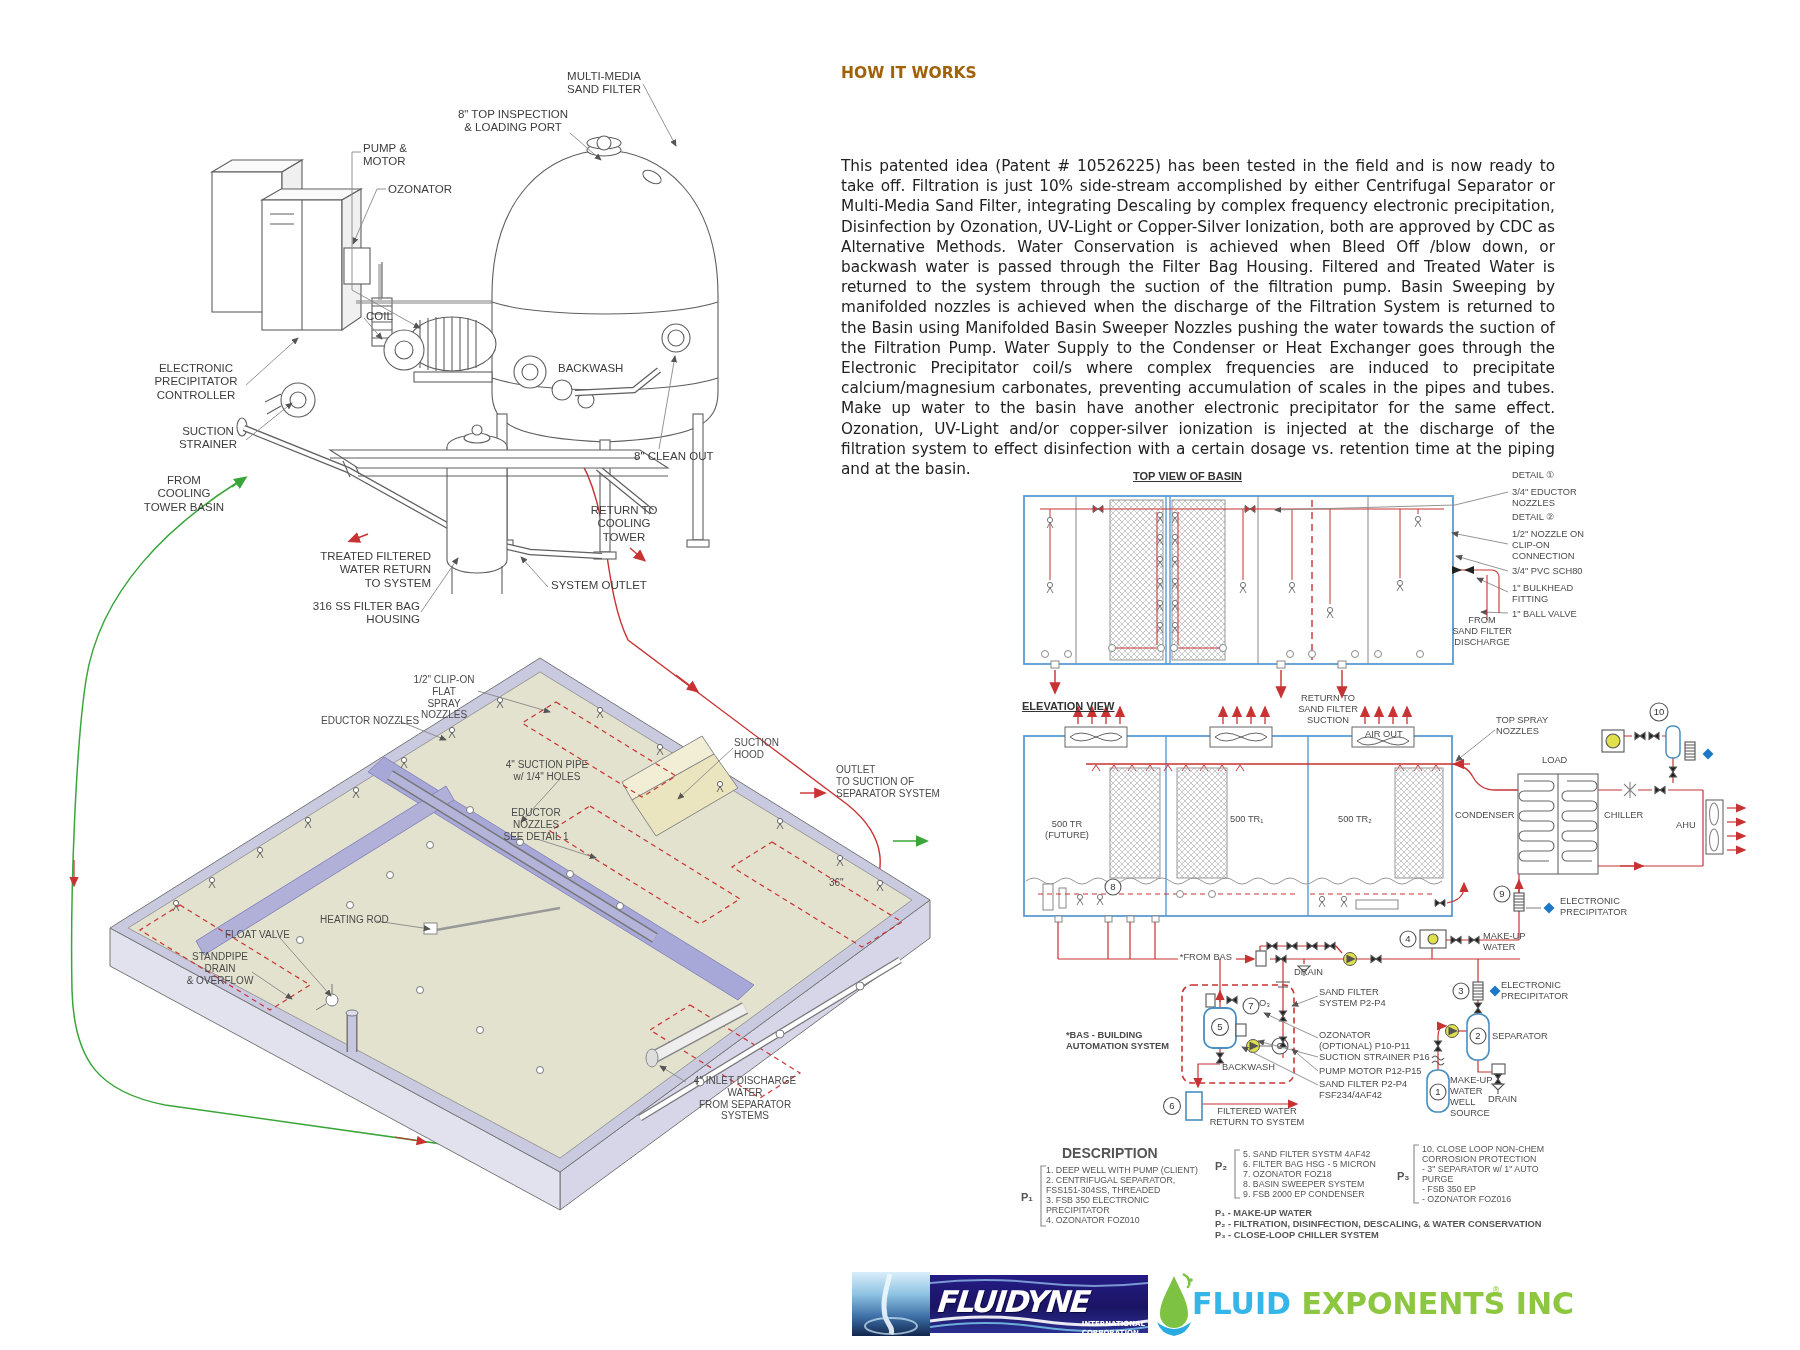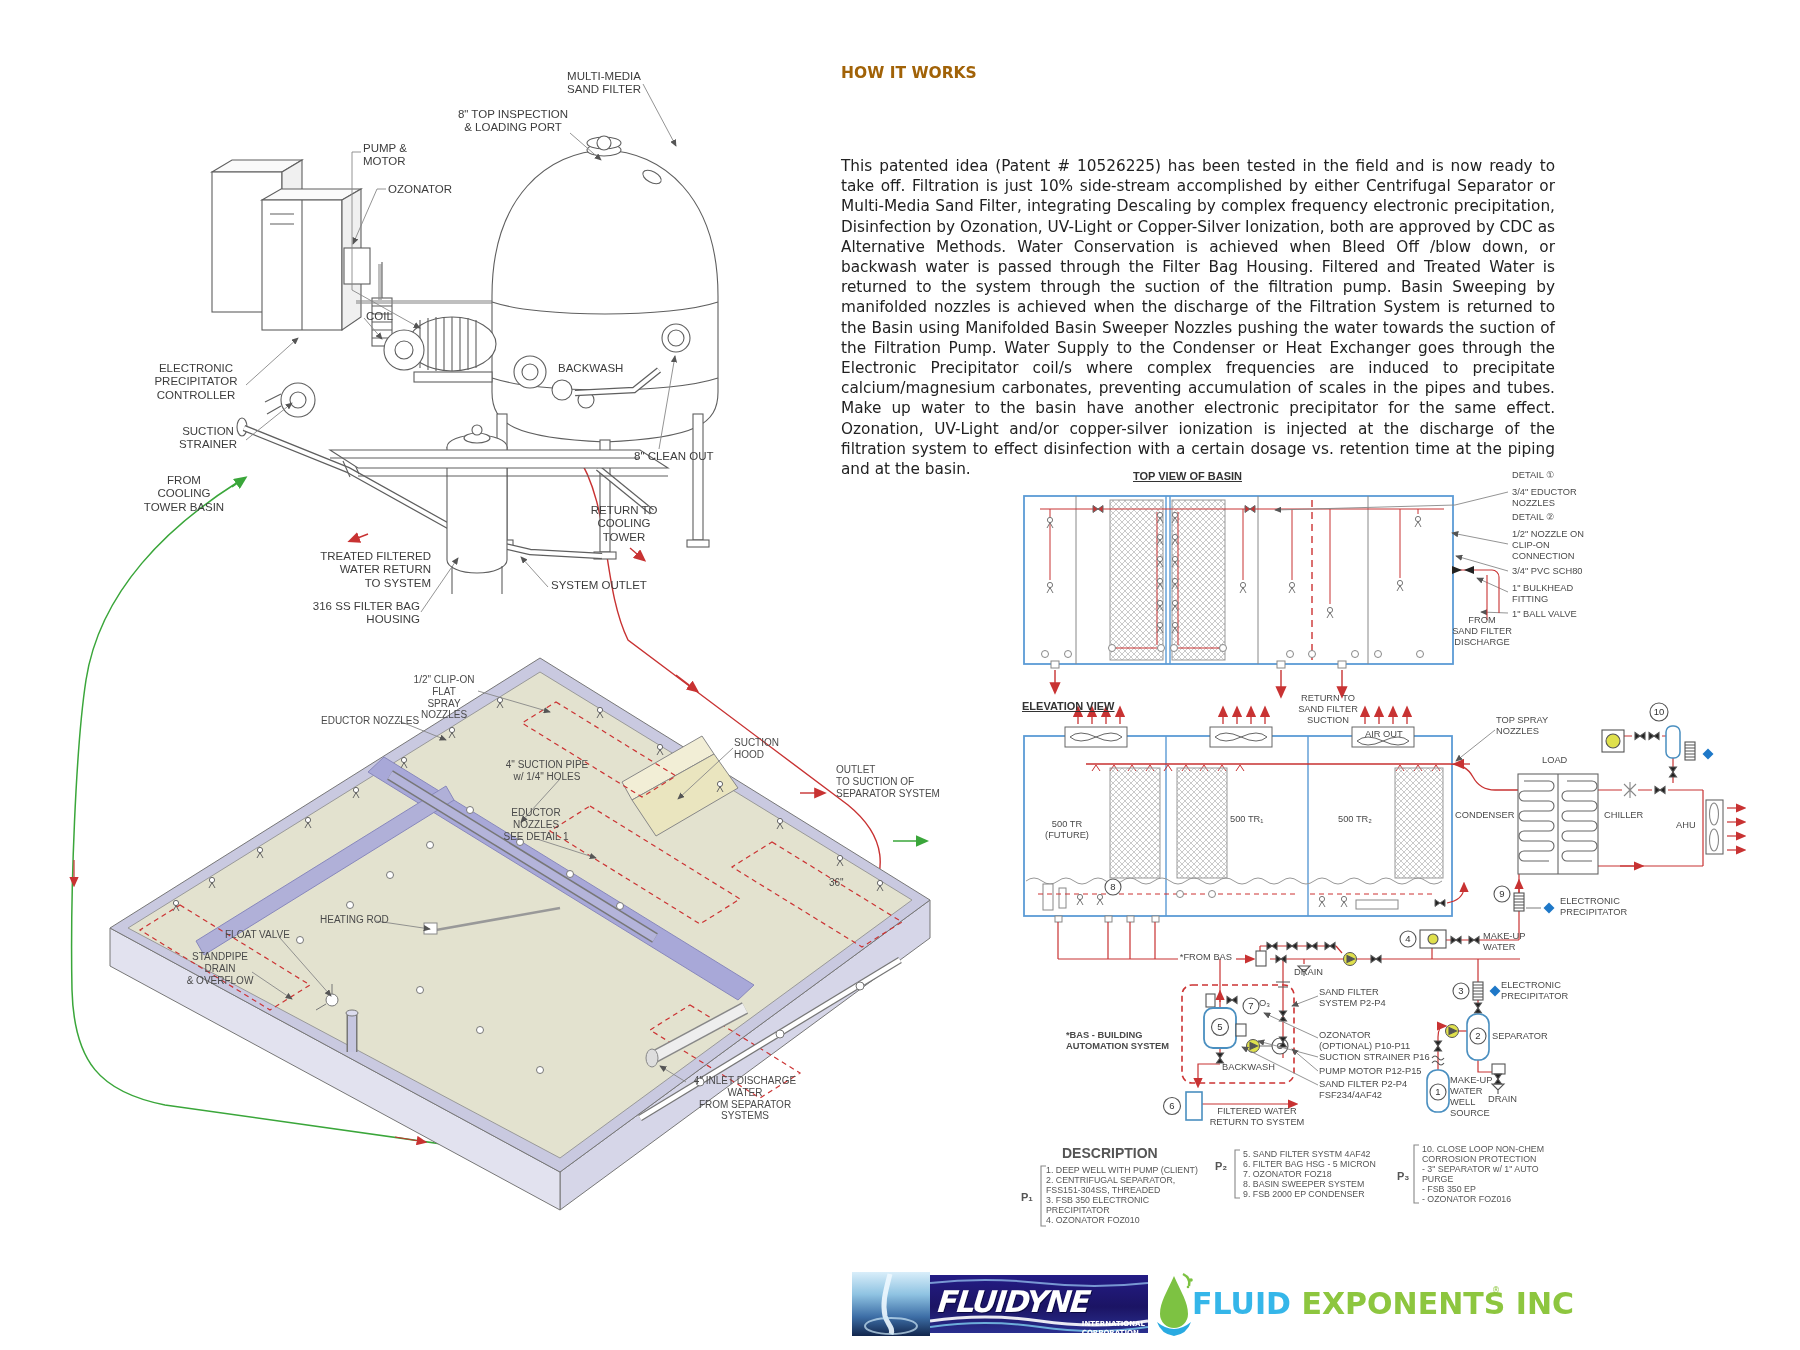--- a/index.html
+++ b/index.html
@@ -660,20 +660,23 @@
 7.   OZONATOR FOZ18
 8.   BASIN SWEEPER SYSTEM
 9.   FSB 2000 EP CONDENSER</div>
 <div class="psym" style="left:1397px;top:1170px">P₃</div>
 <div class="lg" style="left:1422px;top:1144px">10.  CLOSE LOOP NON-CHEM
        CORROSION PROTECTION
        - 3" SEPARATOR w/ 1" AUTO
           PURGE
        - FSB 350 EP
        - OZONATOR FOZ016</div>
+<div class="lgf" style="left:1215px;top:1208px">P₁ - MAKE-UP WATER
+P₂ - FILTRATION, DISINFECTION, DESCALING, &amp; WATER CONSERVATION
+P₃ - CLOSE-LOOP CHILLER SYSTEM</div>
 
 <div class="fluidyne">
   <div class="fd-water">
     <svg width="78" height="64" viewBox="0 0 78 64">
           <path d="M38,2 C34,18 30,30 33,44 C35,52 42,56 39,62" stroke="#eef8ff" stroke-width="5" fill="none" opacity="0.9"></path>
           <ellipse cx="39" cy="54" rx="26" ry="8" fill="none" stroke="#cde8f8" stroke-width="2" opacity="0.7"></ellipse>
         </svg>
   </div>
   <div class="fd-banner">
     <svg width="218" height="58" viewBox="0 0 218 58" style="position:absolute;left:0;top:0">

